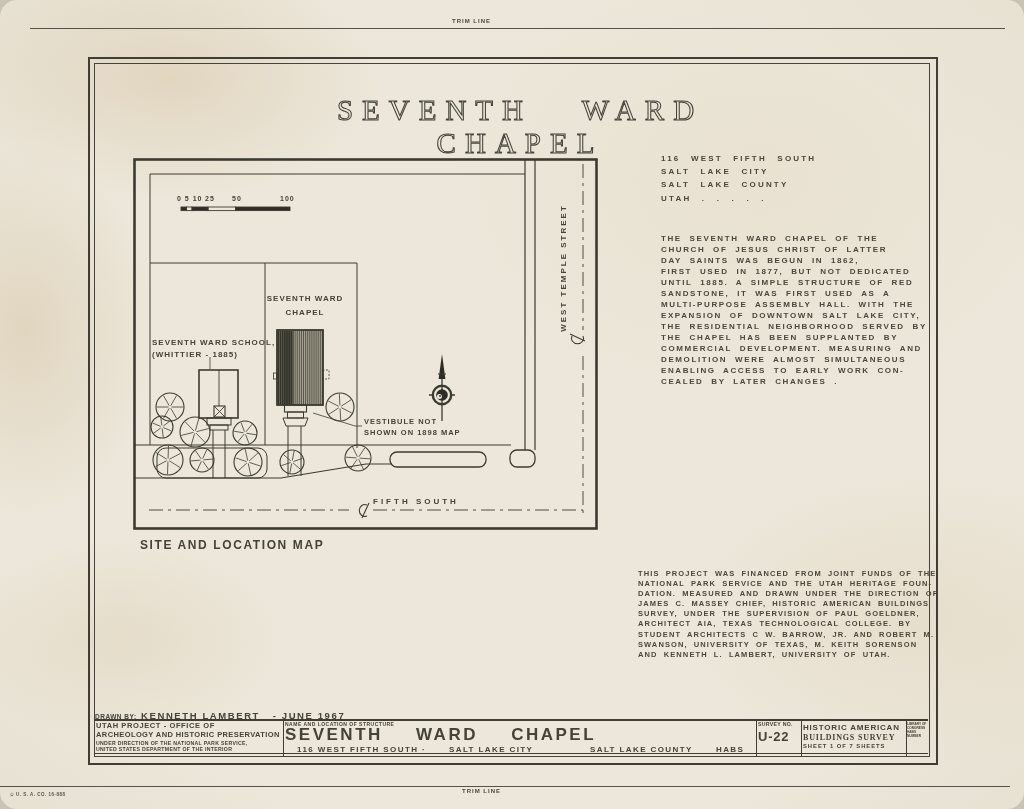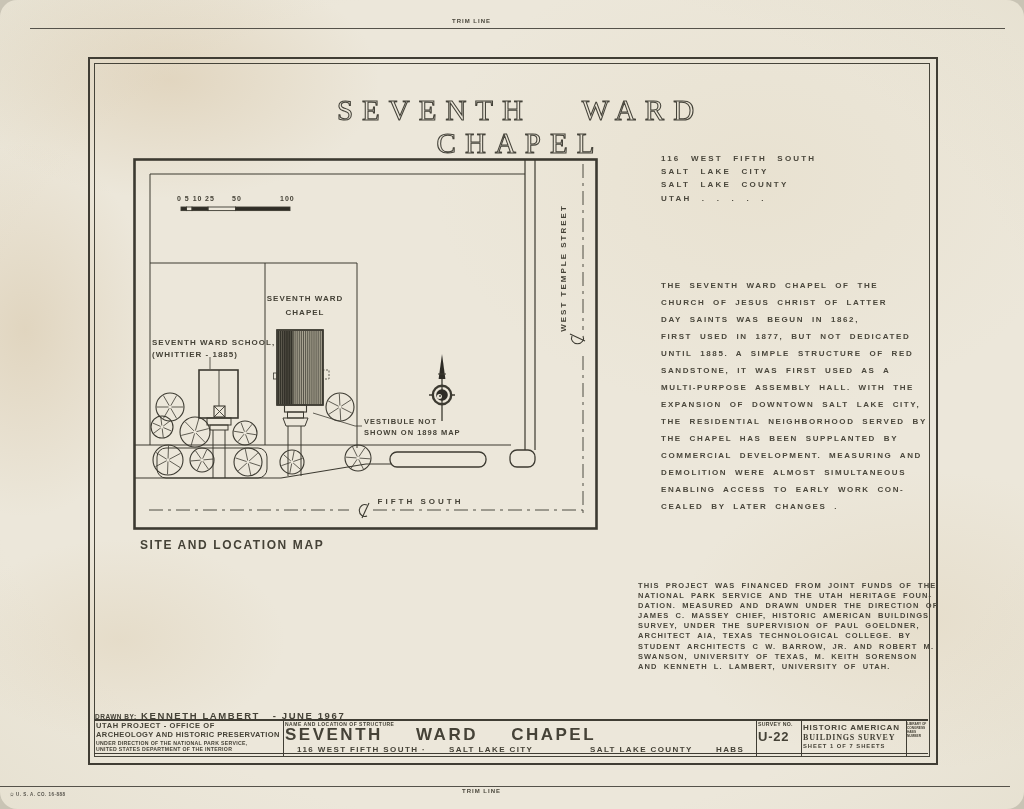--- a/index.html
+++ b/index.html
@@ -12,21 +12,21 @@
       radial-gradient(ellipse 230px 140px at 120px 640px, rgba(205,182,142,.22), transparent 72%),
       radial-gradient(ellipse 320px 200px at 920px 620px, rgba(206,186,148,.20), transparent 75%),
       radial-gradient(ellipse 420px 300px at 760px 180px, rgba(214,198,162,.16), transparent 78%),
       radial-gradient(ellipse 900px 700px at 512px 404px, #ece7da 60%, #e2dcca 100%),
       linear-gradient(#e9e4d6,#e6e1d2);
     border-radius: 17px;
   }
   .abs{position:absolute;}
   .line{position:absolute;background:#55524a;}
   .typed{white-space:pre-line;font-weight:bold;color:#4a473c;}
-  .hist{font-size:8px;letter-spacing:1.6px;word-spacing:4px;line-height:17px;margin-top:44px;}
+  .hist{font-size:8px;letter-spacing:1.6px;word-spacing:4px;line-height:11px;}
   .cred{font-size:7.5px;letter-spacing:1.1px;word-spacing:3px;line-height:10.1px;}
   .addr{font-size:8px;letter-spacing:2.2px;word-spacing:6px;line-height:13.2px;}
   .tiny{font-size:6px;letter-spacing:1px;font-weight:bold;color:#4a473c;}
   .maplabel{font-weight:bold;color:#454237;letter-spacing:1px;white-space:pre-line;}
   .outline-title{
     font-family:"Liberation Serif",serif;font-size:29px;letter-spacing:9px;word-spacing:34px;
     color:#45433a;text-align:center;font-weight:normal;
   }
   @supports (-webkit-text-stroke: 1px black){
     .outline-title{-webkit-text-stroke:1.05px #45433a;-webkit-text-fill-color:rgba(236,231,218,.15);}
@@ -60,21 +60,21 @@
 UNTIL 1885. A SIMPLE STRUCTURE OF RED
 SANDSTONE, IT WAS FIRST USED AS A
 MULTI-PURPOSE ASSEMBLY HALL. WITH THE
 EXPANSION OF DOWNTOWN SALT LAKE CITY,
 THE RESIDENTIAL NEIGHBORHOOD SERVED BY
 THE CHAPEL HAS BEEN SUPPLANTED BY
 COMMERCIAL DEVELOPMENT. MEASURING AND
 DEMOLITION WERE ALMOST SIMULTANEOUS
 ENABLING ACCESS TO EARLY WORK CON-
 CEALED BY LATER CHANGES .</div>
-  <div class="abs typed cred" style="left:638px;top:569px;width:305px;margin-top:12px;">THIS PROJECT WAS FINANCED FROM JOINT FUNDS OF THE
+  <div class="abs typed cred" style="left:638px;top:569px;width:305px;">THIS PROJECT WAS FINANCED FROM JOINT FUNDS OF THE
 NATIONAL PARK SERVICE AND THE UTAH HERITAGE FOUN-
 DATION. MEASURED AND DRAWN UNDER THE DIRECTION OF
 JAMES C. MASSEY CHIEF, HISTORIC AMERICAN BUILDINGS
 SURVEY, UNDER THE SUPERVISION OF PAUL GOELDNER,
 ARCHITECT AIA, TEXAS TECHNOLOGICAL COLLEGE. BY
 STUDENT ARCHITECTS C W. BARROW, JR. AND ROBERT M.
 SWANSON, UNIVERSITY OF TEXAS, M. KEITH SORENSON
 AND KENNETH L. LAMBERT, UNIVERSITY OF UTAH.</div>
 
   <div class="abs" style="left:133px;top:158px;width:465px;height:372px;">
@@ -285,21 +285,21 @@
     <div class="abs maplabel" style="left:99px;top:37px;font-size:7px;">50</div>
     <div class="abs maplabel" style="left:147px;top:37px;font-size:7px;">100</div>
 
     <div class="abs maplabel" style="left:19px;top:179px;font-size:8px;line-height:12px;">SEVENTH WARD SCHOOL,
 (WHITTIER - 1885)</div>
     <div class="abs maplabel" style="left:128px;top:134px;width:88px;text-align:center;font-size:8px;line-height:13.5px;">SEVENTH WARD
 CHAPEL</div>
     <div class="abs maplabel" style="left:231px;top:258px;font-size:7.5px;line-height:11px;">VESTIBULE NOT
 SHOWN ON 1898 MAP</div>
     <div class="abs maplabel" style="left:352px;top:104px;width:160px;height:12px;text-align:center;font-size:8px;letter-spacing:2px;transform:rotate(-90deg);">WEST TEMPLE STREET</div>
-    <div class="abs maplabel" style="left:240px;top:339px;width:95px;text-align:center;font-size:8px;letter-spacing:3px;">FIFTH SOUTH</div>
+    <div class="abs maplabel" style="left:240px;top:339px;width:95px;text-align:left;font-size:8px;letter-spacing:3px;">FIFTH SOUTH</div>
   </div>
 
   <div class="abs maplabel" style="left:140px;top:538px;font-size:12px;letter-spacing:1.6px;">SITE AND LOCATION MAP</div>
 
   <div class="abs" style="left:95px;top:705px;">
     <span style="font-size:6.5px;font-weight:bold;color:#454237;letter-spacing:.5px;">DRAWN BY:</span>
     <span style="font-size:9.5px;font-weight:bold;color:#454237;letter-spacing:1.6px;white-space:pre;">KENNETH LAMBERT   - JUNE 1967</span>
   </div>
 
   <div class="tb-line" style="left:94px;top:719px;width:834px;height:1.6px;"></div>

